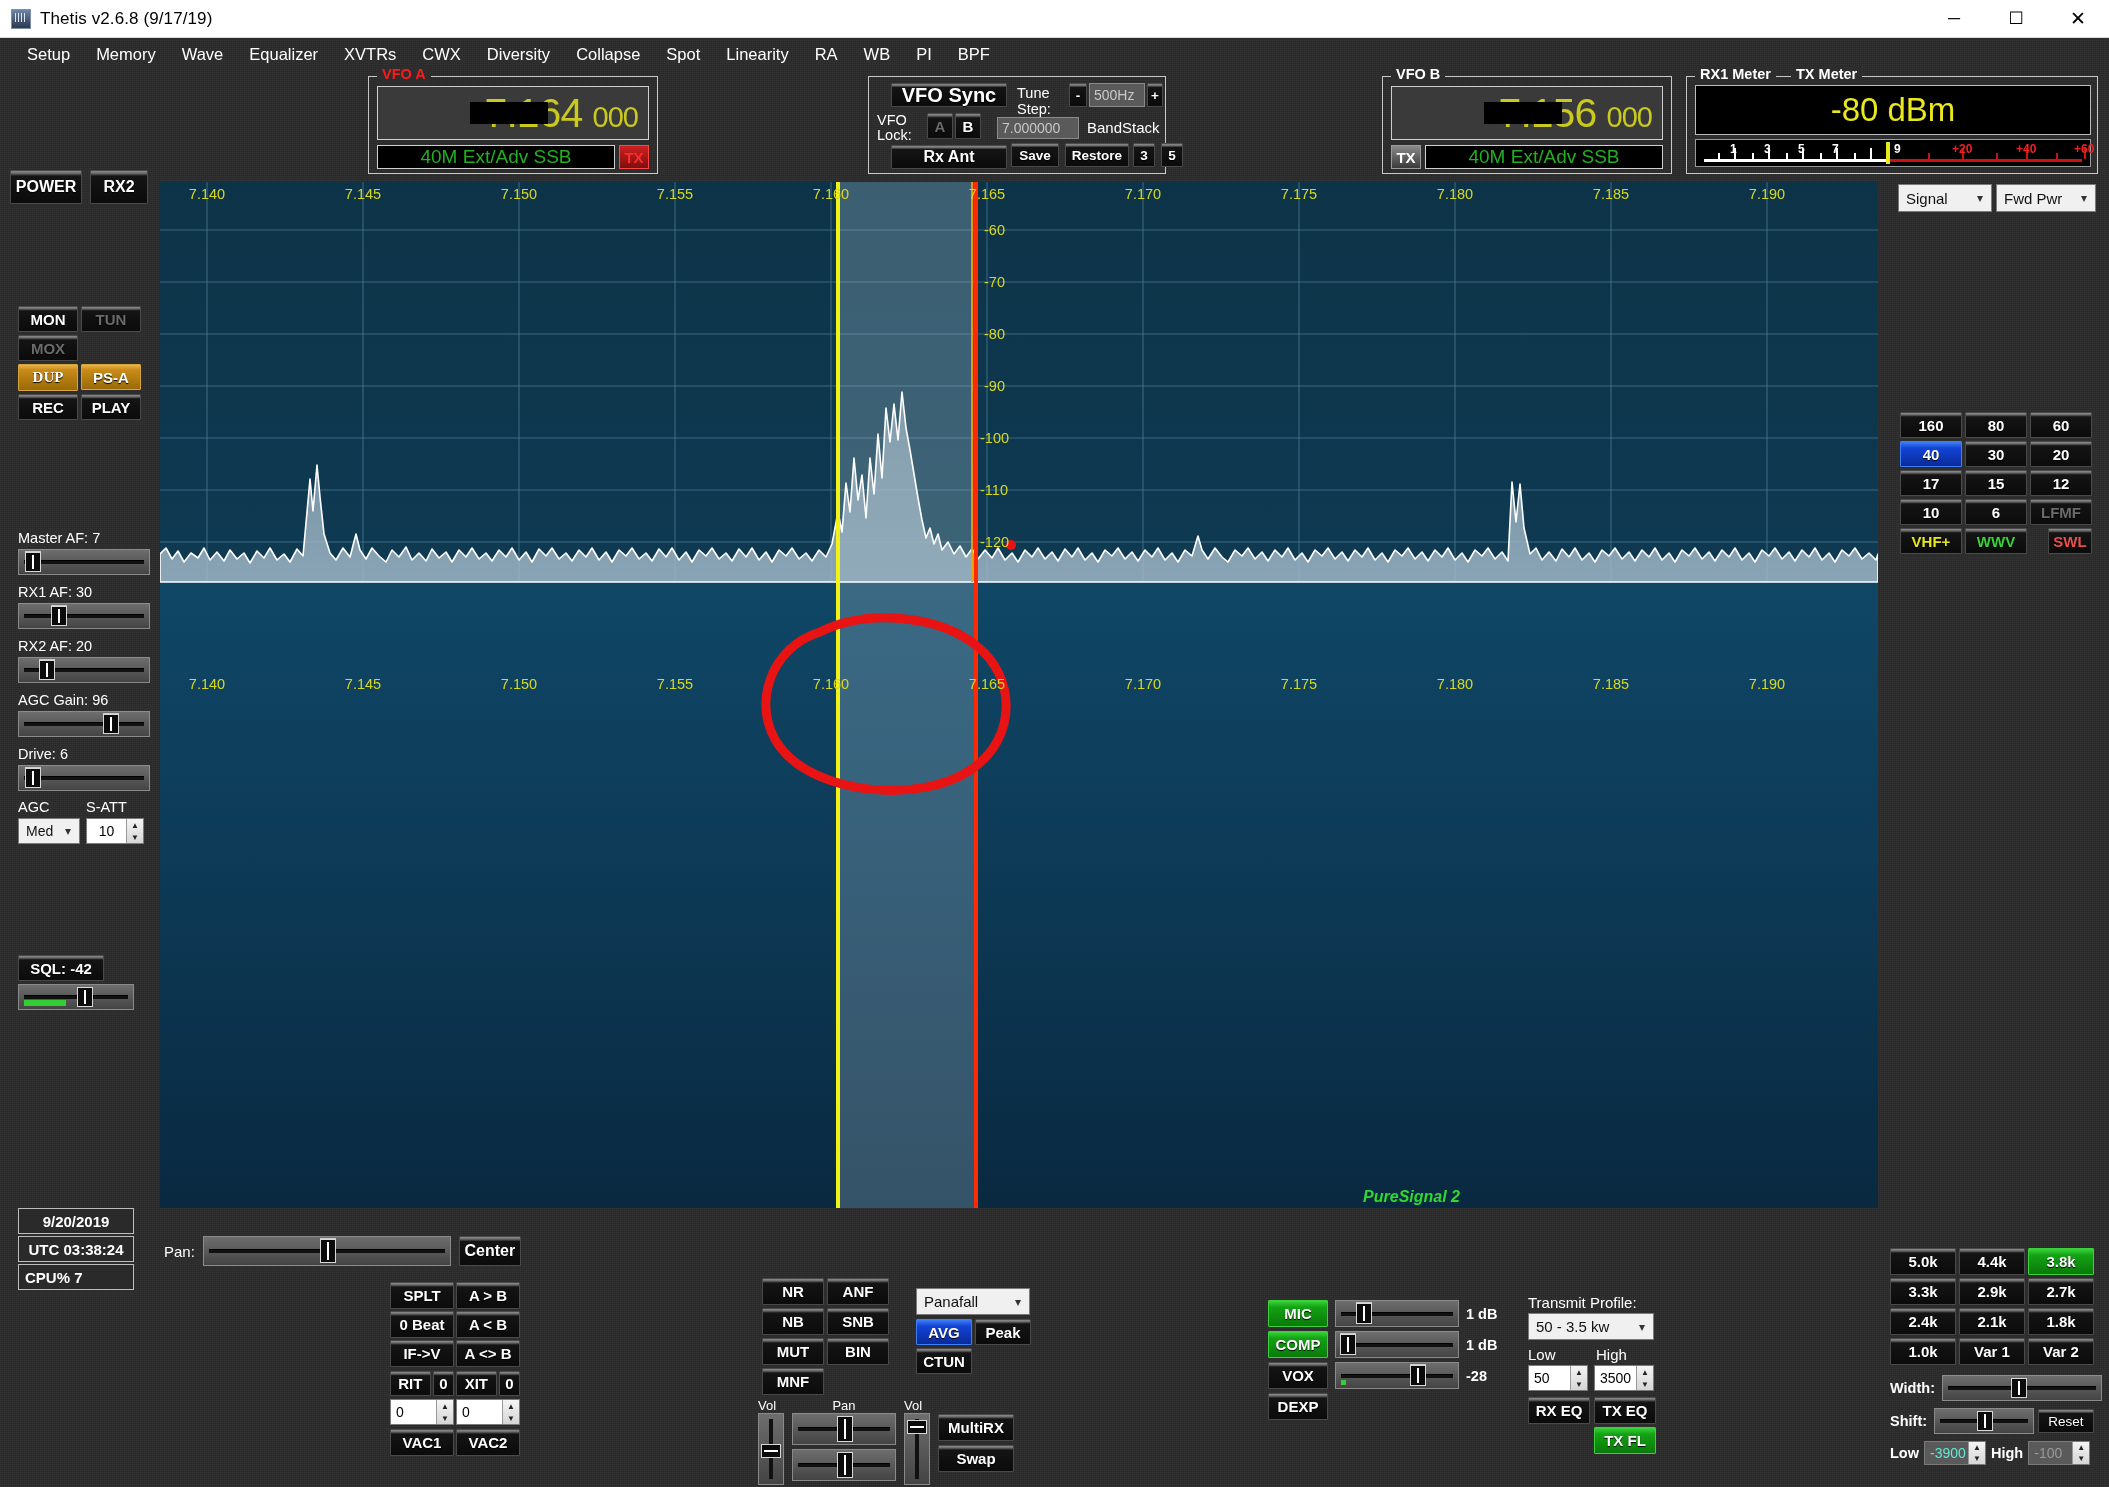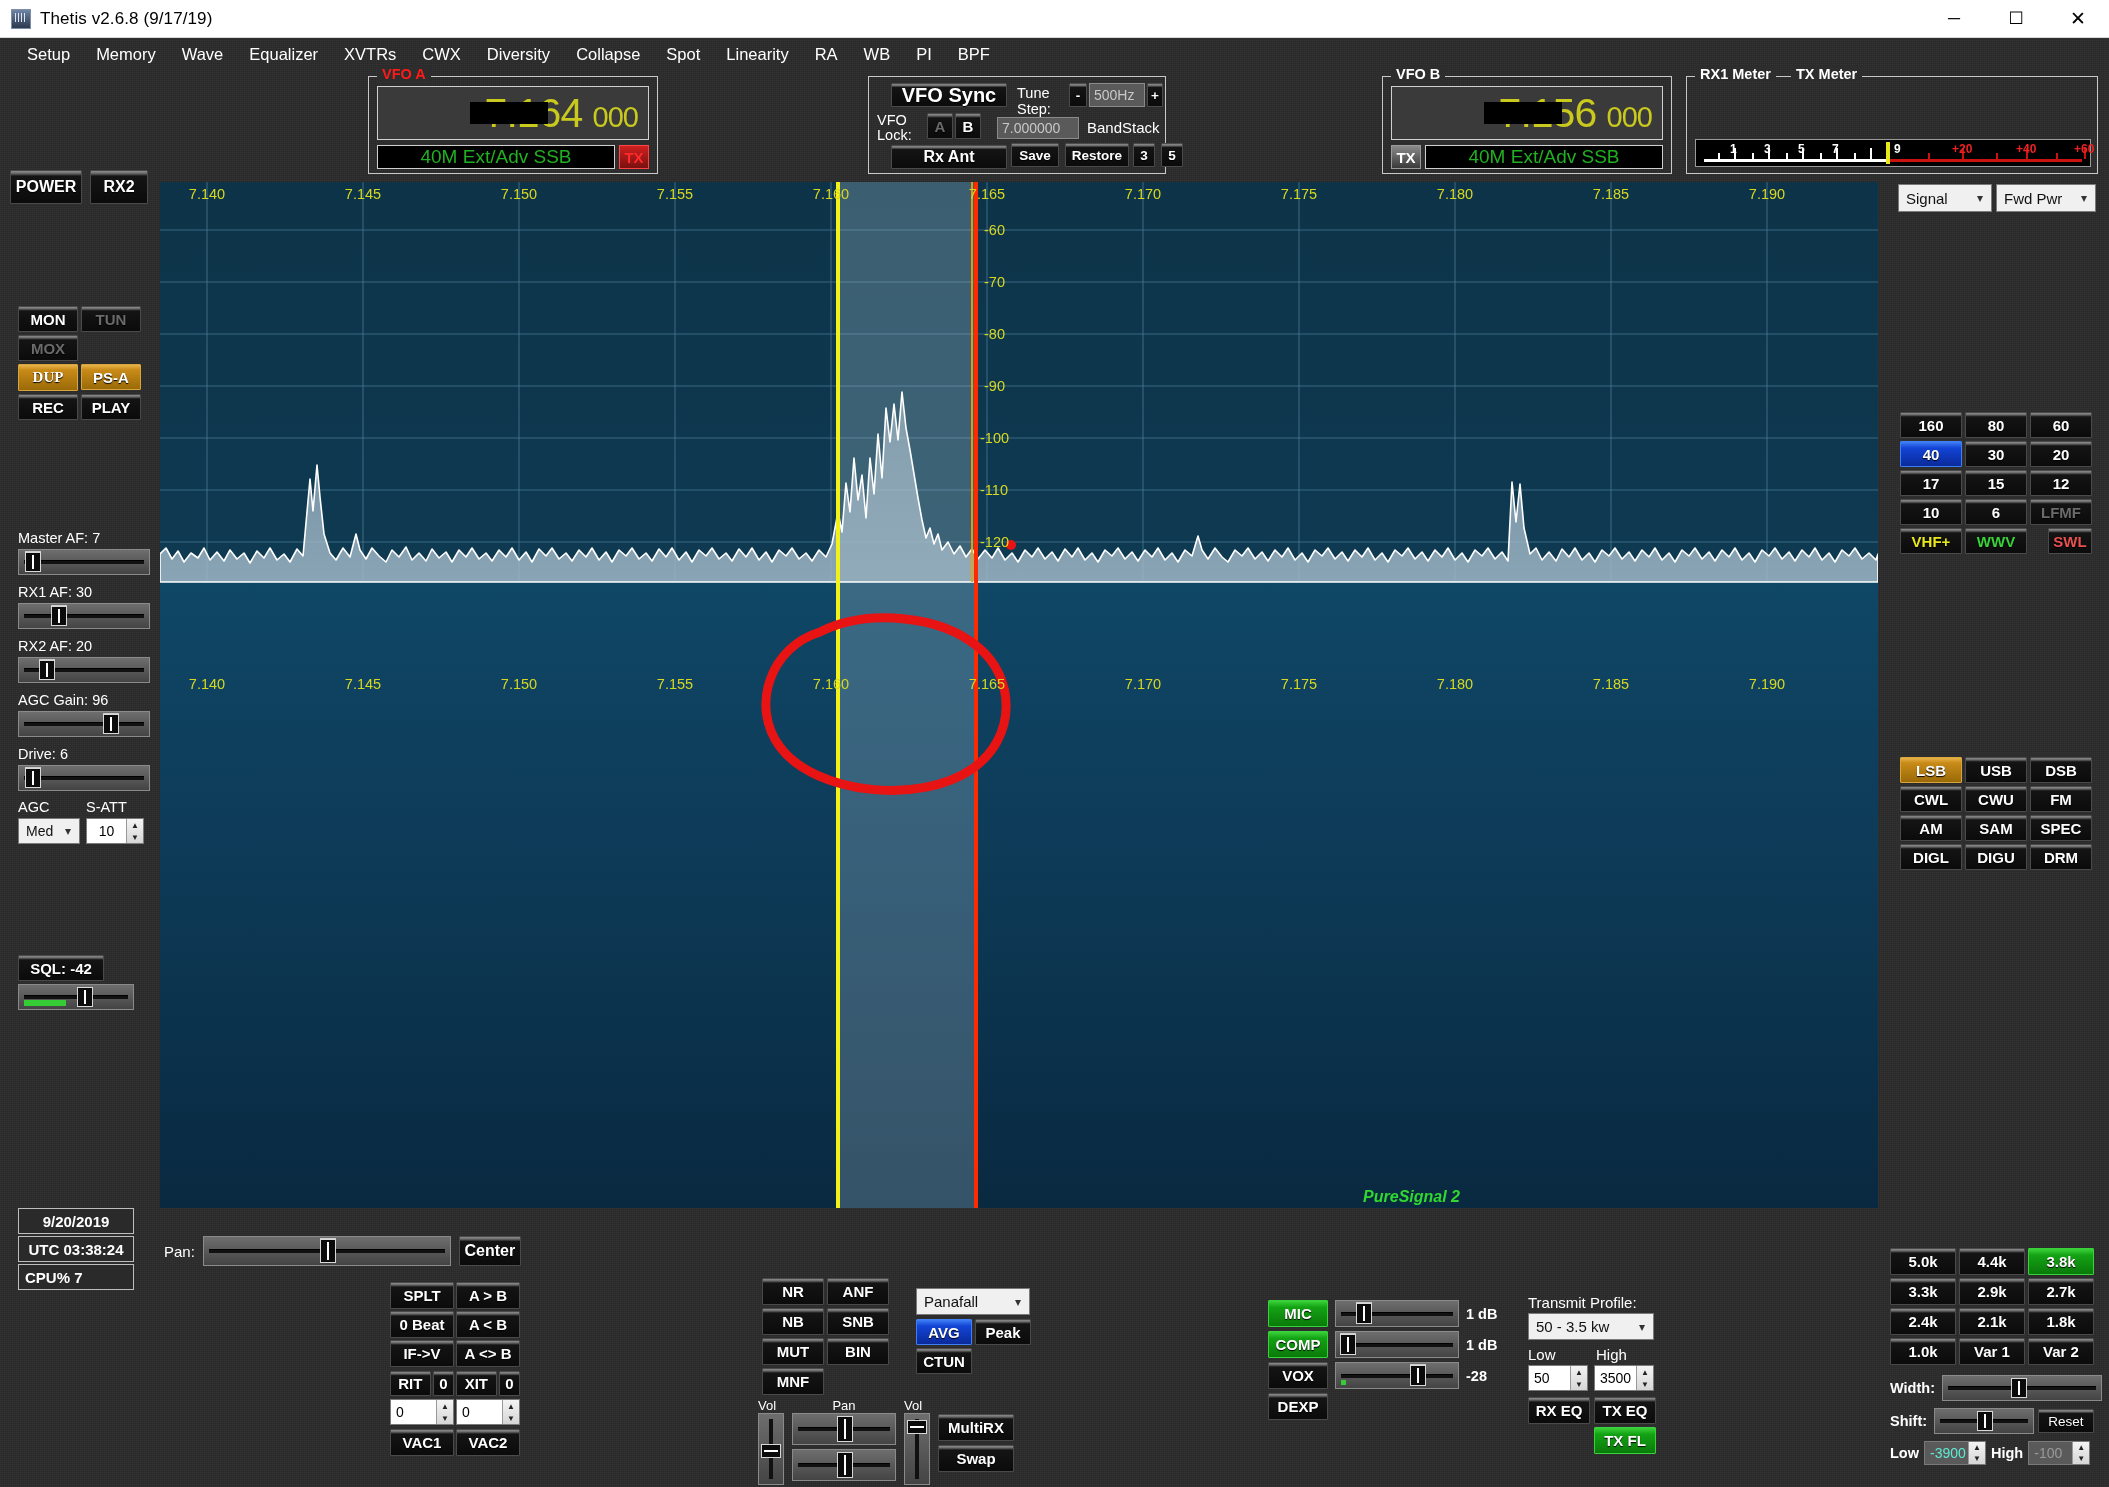--- a/index.html
+++ b/index.html
@@ -190,20 +190,23 @@
     </div>
     <div style="position:absolute; left:8px; top:68px; width:272px; height:24px; display:flex; gap:4px;">
       <div class="txbadge" style="width:30px;">TX</div>
       <div class="vfo-band" style="flex:1;">40M Ext/Adv SSB</div>
     </div>
   </div>
 
   <div class="groupbox" style="left:1686px; top:76px; width:412px; height:98px;">
     <div class="gb-label" style="color:#ffffff;">RX1 Meter</div>
     <div class="gb-label" style="left:104px; color:#ffffff;">TX Meter</div>
+    <div class="meterbox" style="position:absolute; left:8px; top:8px; width:396px; height:50px;">
+      <div class="meterval">-80 dBm</div>
+    </div>
 
     <div style="position:absolute; left:8px; top:62px; width:396px; height:28px; background:#000; border:1px solid #9a9a9a;">
       <div style="position:absolute; left:8px; right:8px; bottom:4px; height:3px; background:#fff;"></div>
       <div style="position:absolute; left:192px; right:8px; bottom:4px; height:3px; background:#cc1111;"></div>
       <div style="position:absolute; left:190px; top:2px; bottom:2px; width:4px; background:#e8e81c;"></div>
       <div style="position:absolute; left:0; top:0; width:100%; height:100%;">
         <div style="position:absolute;left:22px;bottom:7px;width:2px;height:6px;background:#fff;"></div>
         <div style="position:absolute;left:38px;bottom:7px;width:2px;height:11px;background:#fff;"></div>
         <div style="position:absolute;left:56px;bottom:7px;width:2px;height:6px;background:#fff;"></div>
         <div style="position:absolute;left:72px;bottom:7px;width:2px;height:11px;background:#fff;"></div>
@@ -472,36 +475,20 @@
       <div class="btn" style="height:26px;">12</div>
       <div class="btn" style="height:26px;">10</div>
       <div class="btn" style="height:26px;">6</div>
       <div class="btn dim" style="height:26px;">LFMF</div>
       <div class="btn yellowtx" style="height:26px;">VHF+</div>
       <div class="btn greentx" style="height:26px;">WWV</div>
       <div class="btn redtx" style="height:26px;margin-left:18px;">SWL</div>
     </div>
   </div>
 
-  <div style="position:absolute; left:1900px; top:757px; width:196px;">
-    <div style="display:grid; grid-template-columns:repeat(3,62px); grid-gap:3px;">
-      <div class="btn amber" style="height:26px;">LSB</div>
-      <div class="btn" style="height:26px;">USB</div>
-      <div class="btn" style="height:26px;">DSB</div>
-      <div class="btn" style="height:26px;">CWL</div>
-      <div class="btn" style="height:26px;">CWU</div>
-      <div class="btn" style="height:26px;">FM</div>
-      <div class="btn" style="height:26px;">AM</div>
-      <div class="btn" style="height:26px;">SAM</div>
-      <div class="btn" style="height:26px;">SPEC</div>
-      <div class="btn" style="height:26px;">DIGL</div>
-      <div class="btn" style="height:26px;">DIGU</div>
-      <div class="btn" style="height:26px;">DRM</div>
-    </div>
-  </div>
 
   <div style="position:absolute; left:1890px; top:1248px; width:212px;">
     <div style="display:grid; grid-template-columns:repeat(3,66px); grid-gap:3px;">
       <div class="btn" style="height:27px;text-align:right;">5.0k</div>
       <div class="btn" style="height:27px;">4.4k</div>
       <div class="btn green" style="height:27px;">3.8k</div>
       <div class="btn" style="height:27px;">3.3k</div>
       <div class="btn" style="height:27px;">2.9k</div>
       <div class="btn" style="height:27px;">2.7k</div>
       <div class="btn" style="height:27px;">2.4k</div>

